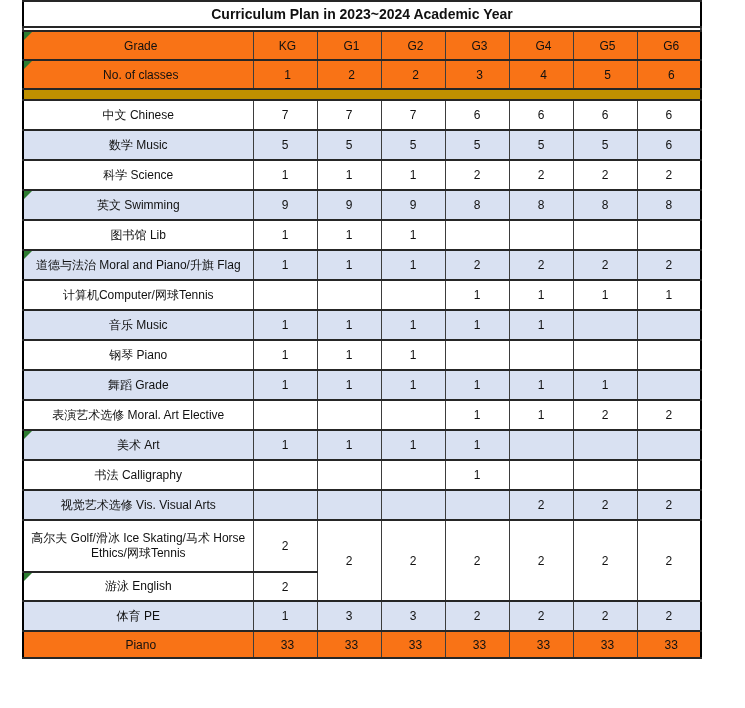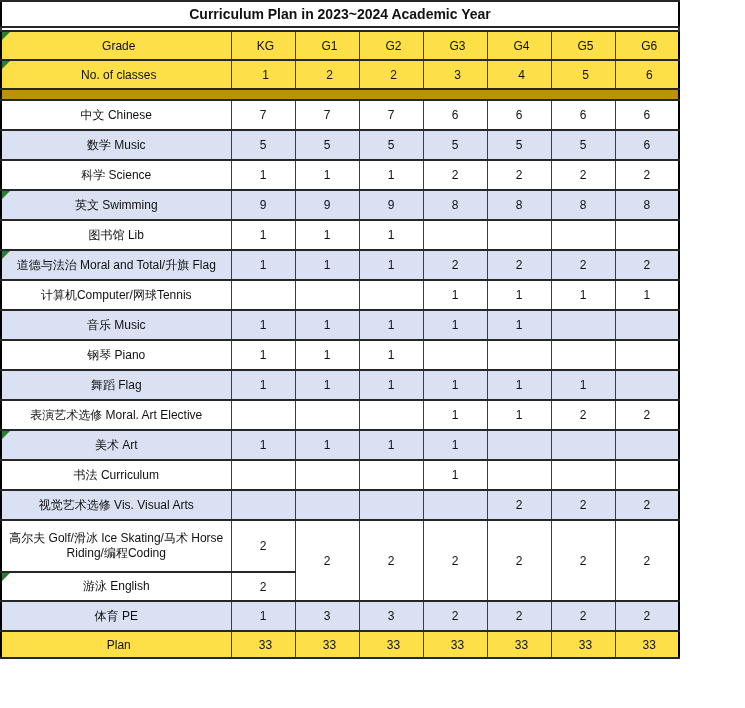--- a/index.html
+++ b/index.html
@@ -1,26 +1,26 @@
 <!DOCTYPE html>
 <html><head>
 <meta charset="utf-8">
 <style>
   html,body{margin:0;padding:0;background:#ffffff;}
   body{width:745px;height:708px;overflow:hidden;
        font-family:"Liberation Sans","DejaVu Sans",sans-serif;color:#111;}
-  table.sheet{border-collapse:collapse;table-layout:fixed;
+  table.sheet{border-collapse:collapse;table-layout:fixed;margin-left:22px;
               border:2px solid #000;}
   td{border-left:1px solid #3d3d3d;border-right:1px solid #3d3d3d;
      border-top:2px solid #262626;border-bottom:2px solid #262626;
      text-align:center;vertical-align:middle;font-size:12px;
      padding:0 2px;overflow:hidden;}
   tr.title-row td{font-size:14px;font-weight:bold;background:#fff;}
   tr.spacer-row td{border-left-width:2px;border-right-width:2px;background:#fff;padding:0;}
-  .gray td{background:#fde047;padding-left:7px;}
+  .gray td{background:#f97316;padding-left:7px;}
   .gold td{background:#bf9000;padding:0;}
   .white td{background:#ffffff;}
   .blue td{background:#d9e1f2;}
   .rel{position:relative;}
   .tri{position:absolute;top:0;left:0;width:0;height:0;
        border-top:8px solid #2e7d32;border-right:8px solid transparent;}
   tr.h-title{height:26px;} tr.h-sp{height:4px;} tr.h-hdr{height:29px;}
   tr.h-gold{height:11px;} tr.h-reg{height:30px;} tr.h-golf{height:52px;}
   tr.h-swim{height:29px;} tr.h-total{height:27px;}
   .wrap2{line-height:1.25;}
@@ -124,21 +124,21 @@
     <td>1</td>
     <td>1</td>
     <td>1</td>
     <td></td>
     <td></td>
     <td></td>
     <td></td>
   </tr>
 
   <tr class="blue h-reg">
-    <td class="rel"><i class="tri"></i><span>道德与法治 Moral and Total/升旗 Flag</span></td>
+    <td class="rel"><i class="tri"></i><span>道德与法治 Moral and Piano/升旗 Flag</span></td>
     <td>1</td>
     <td>1</td>
     <td>1</td>
     <td>2</td>
     <td>2</td>
     <td>2</td>
     <td>2</td>
   </tr>
 
   <tr class="white h-reg">
@@ -168,21 +168,21 @@
     <td>1</td>
     <td>1</td>
     <td>1</td>
     <td></td>
     <td></td>
     <td></td>
     <td></td>
   </tr>
 
   <tr class="blue h-reg">
-    <td><span>舞蹈 Flag</span></td>
+    <td><span>舞蹈 Grade</span></td>
     <td>1</td>
     <td>1</td>
     <td>1</td>
     <td>1</td>
     <td>1</td>
     <td>1</td>
     <td></td>
   </tr>
 
   <tr class="white h-reg">
@@ -201,21 +201,21 @@
     <td>1</td>
     <td>1</td>
     <td>1</td>
     <td>1</td>
     <td></td>
     <td></td>
     <td></td>
   </tr>
 
   <tr class="white h-reg">
-    <td><span>书法 Curriculum</span></td>
+    <td><span>书法 Calligraphy</span></td>
     <td></td>
     <td></td>
     <td></td>
     <td>1</td>
     <td></td>
     <td></td>
     <td></td>
   </tr>
 
   <tr class="blue h-reg">
@@ -223,21 +223,21 @@
     <td></td>
     <td></td>
     <td></td>
     <td></td>
     <td>2</td>
     <td>2</td>
     <td>2</td>
   </tr>
 
   <tr class="white h-golf">
-    <td class="wrap2"><span>高尔夫 Golf/滑冰 Ice Skating/马术 Horse Riding/编程Coding</span></td>
+    <td class="wrap2"><span>高尔夫 Golf/滑冰 Ice Skating/马术 Horse Ethics/网球Tennis</span></td>
     <td>2</td>
     <td rowspan="2">2</td>
     <td rowspan="2">2</td>
     <td rowspan="2">2</td>
     <td rowspan="2">2</td>
     <td rowspan="2">2</td>
     <td rowspan="2">2</td>
   </tr>
 
   <tr class="white h-swim">
@@ -250,21 +250,21 @@
     <td>1</td>
     <td>3</td>
     <td>3</td>
     <td>2</td>
     <td>2</td>
     <td>2</td>
     <td>2</td>
   </tr>
 
   <tr class="gray h-total">
-    <td><span>Plan</span></td>
+    <td><span>Piano</span></td>
     <td>33</td>
     <td>33</td>
     <td>33</td>
     <td>33</td>
     <td>33</td>
     <td>33</td>
     <td>33</td>
   </tr>
 </tbody>
   </table>

